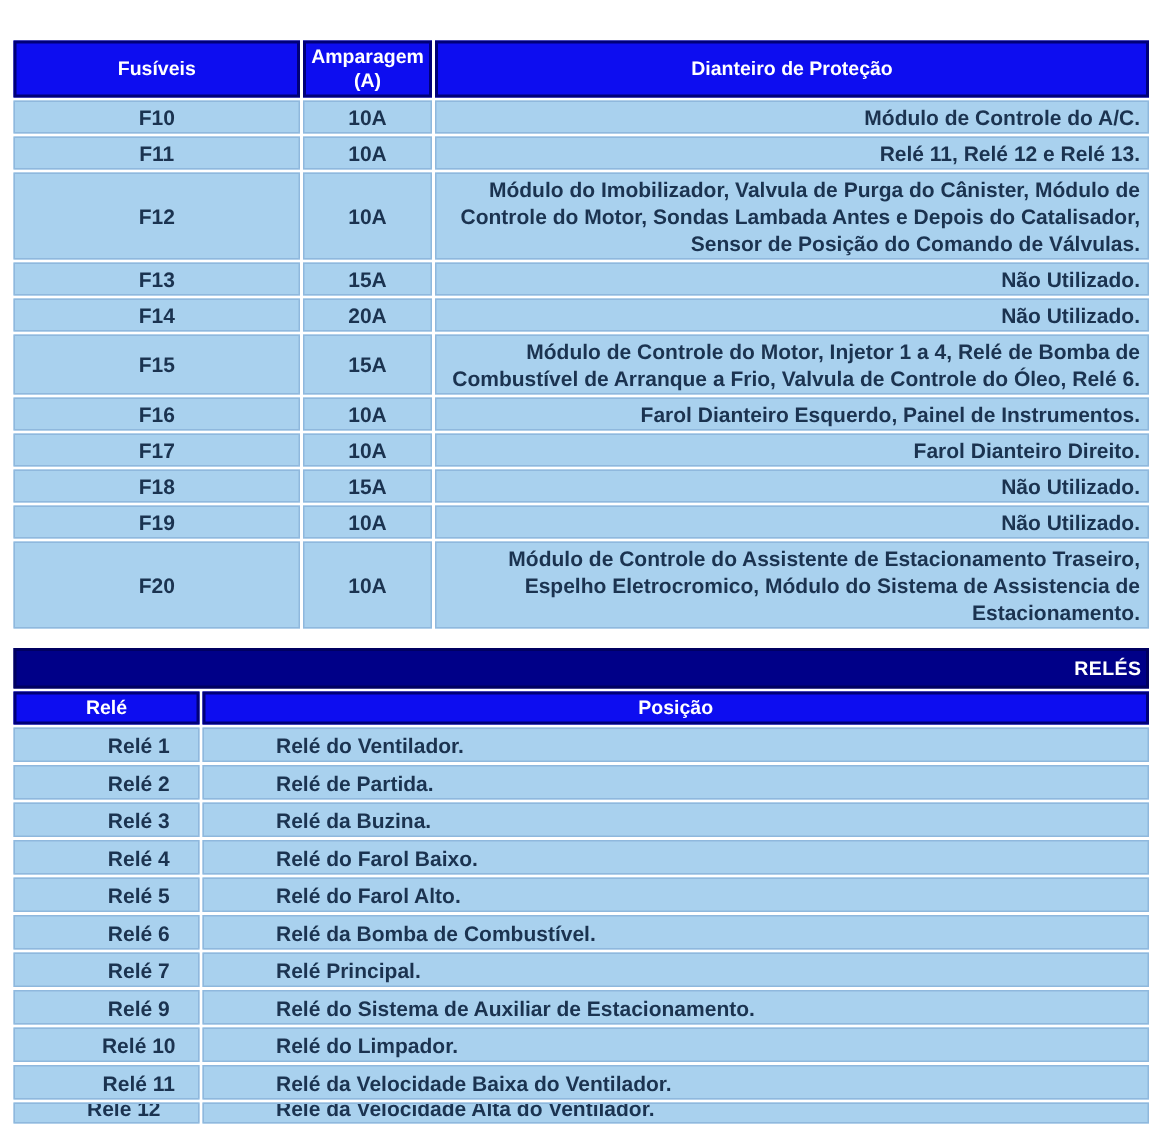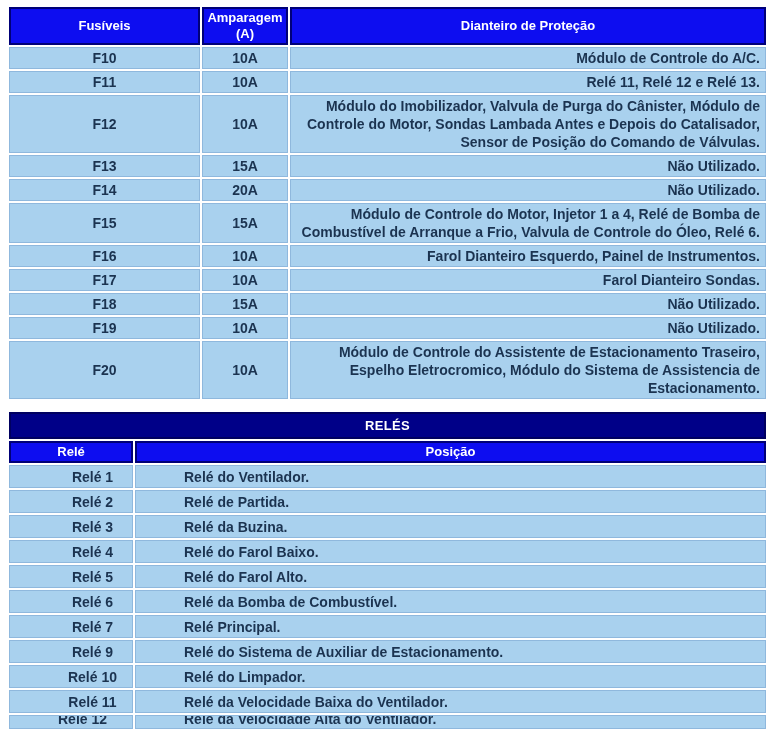--- a/index.html
+++ b/index.html
@@ -20,20 +20,21 @@
   .page{
     width:775px;
     box-sizing:border-box;
     padding:5px 7px 6px 7px;
   }
   table{
     border-collapse:separate;
     border-spacing:2px;
     table-layout:fixed;
     width:761px;
+    margin-top:20px;
   }
   th{
     background:var(--header-bg);
     color:#ffffff;
     font-size:13px;
     line-height:16px;
     padding:1px 3px;
     border:2px solid var(--header-border);
     text-align:center;
     font-weight:bold;
@@ -59,20 +60,21 @@
   .relay-table{margin-top:9px;}
   .relay-c1{width:124px;}
   td.relay-c1{text-align:center;}
   td.relay-c2{text-align:left;}
   th.relay-title{
     background:var(--title-bg);
     border:2px solid #000060;
     height:21px;
     font-size:13px;
     letter-spacing:.3px;
+    text-align:right;
   }
   
   tr.clipped td{height:12px;padding-top:0;padding-bottom:0;}
   tr.clipped td .cw{
     height:12px;
     overflow:hidden;
     display:flex;
     align-items:flex-end;
   }
 </style>
@@ -181,21 +183,21 @@
         </tr>
 
         <tr>
           <td class="fuse-c1">
             <span class="cw">F17</span>
           </td>
           <td class="fuse-c2">
             <span class="cw">10A</span>
           </td>
           <td class="fuse-c3">
-            <span class="cw">Farol Dianteiro Sondas.</span>
+            <span class="cw">Farol Dianteiro Direito.</span>
           </td>
         </tr>
 
         <tr>
           <td class="fuse-c1">
             <span class="cw">F18</span>
           </td>
           <td class="fuse-c2">
             <span class="cw">15A</span>
           </td>

